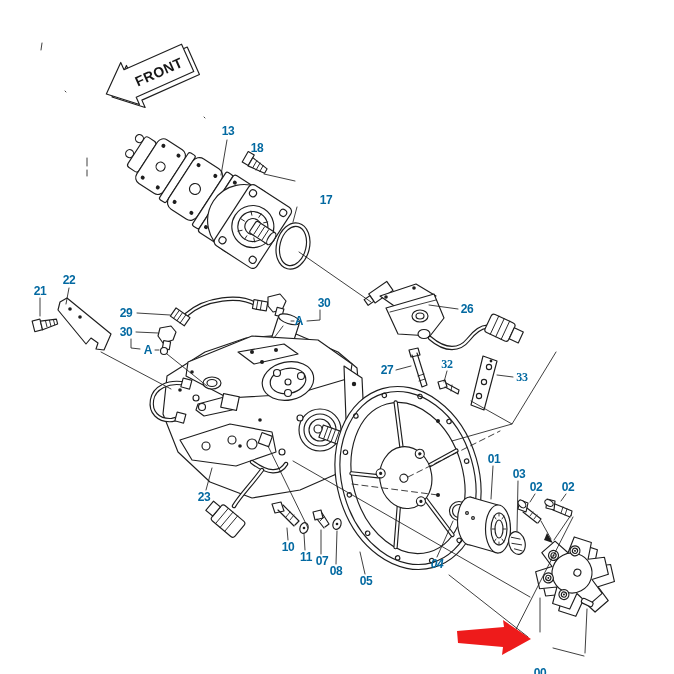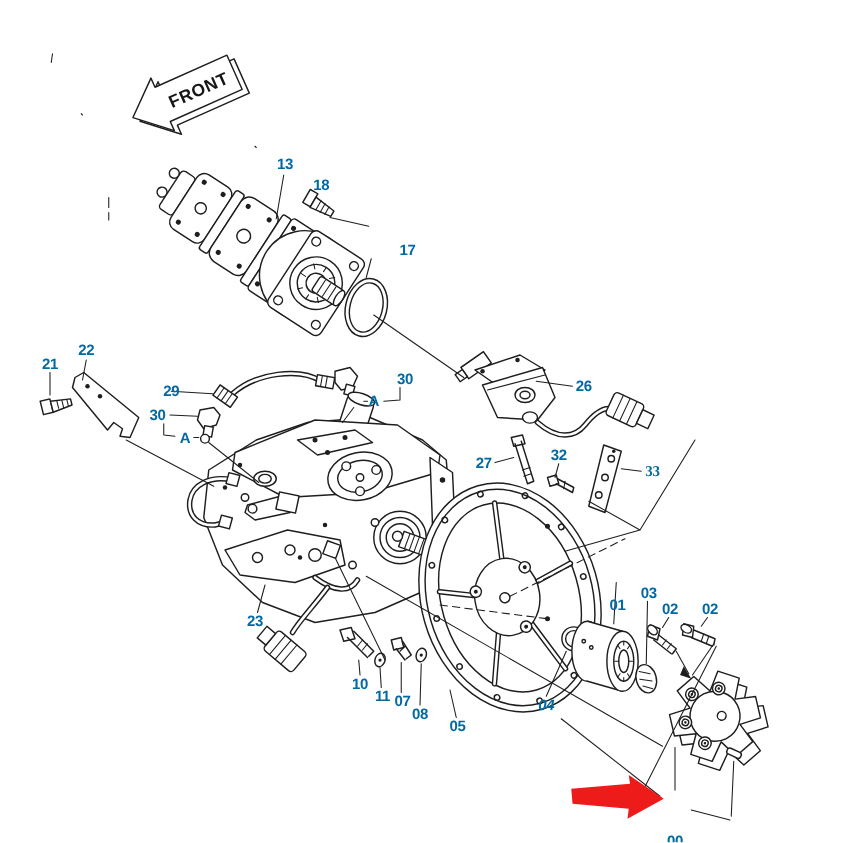--- a/index.html
+++ b/index.html
@@ -383,36 +383,36 @@
 
   <polygon stroke="none" points="457,631 504,627 503,620 531,639 502,655 503,647 458,643" fill="#ee1b1b"></polygon>
 </svg>
 
 <div id="labels">
       <div class="plabel" style="left: 228px; top: 131px;">13</div>
       <div class="plabel" style="left: 257px; top: 148px;">18</div>
       <div class="plabel" style="left: 298px; top: 200px; margin-left: 28px;">17</div>
       <div class="plabel" style="left: 40px; top: 291px;">21</div>
       <div class="plabel" style="left: 69px; top: 280px;">22</div>
-      <div class="plabel" style="left: 126px; top: 313px; margin-left: 11px;">29</div>
+      <div class="plabel" style="left: 126px; top: 313px;">29</div>
       <div class="plabel" style="left: 126px; top: 332px;">30</div>
       <div class="plabel" style="left: 148px; top: 350px;">A</div>
       <div class="plabel" style="left: 324px; top: 303px;">30</div>
       <div class="plabel" style="left: 299px; top: 321px;">A</div>
       <div class="plabel" style="left: 467px; top: 309px;">26</div>
       <div class="plabel" style="left: 387px; top: 370px;">27</div>
-      <div class="plabel" style="left: 447px; top: 364px;">32</div>
+      <div class="plabel" style="left: 447px; top: 364px; font-family: Liberation Serif, serif;">32</div>
       <div class="plabel" style="left: 522px; top: 377px; font-family: Liberation Serif, serif;">33</div>
       <div class="plabel" style="left: 204px; top: 497px;">23</div>
       <div class="plabel" style="left: 288px; top: 547px;">10</div>
       <div class="plabel" style="left: 306px; top: 557px;">11</div>
       <div class="plabel" style="left: 322px; top: 561px;">07</div>
       <div class="plabel" style="left: 336px; top: 571px;">08</div>
       <div class="plabel" style="left: 366px; top: 581px;">05</div>
       <div class="plabel" style="left: 437px; top: 564px; font-style: italic;">04</div>
-      <div class="plabel" style="left: 494px; top: 484px;">01</div>
+      <div class="plabel" style="left: 494px; top: 459px;">01</div>
       <div class="plabel" style="left: 519px; top: 474px;">03</div>
       <div class="plabel" style="left: 536px; top: 487px;">02</div>
       <div class="plabel" style="left: 568px; top: 487px;">02</div>
       <div class="plabel" style="left: 540px; top: 673px;">00</div>
     </div>
 
 </div>
 
 </body></html>

